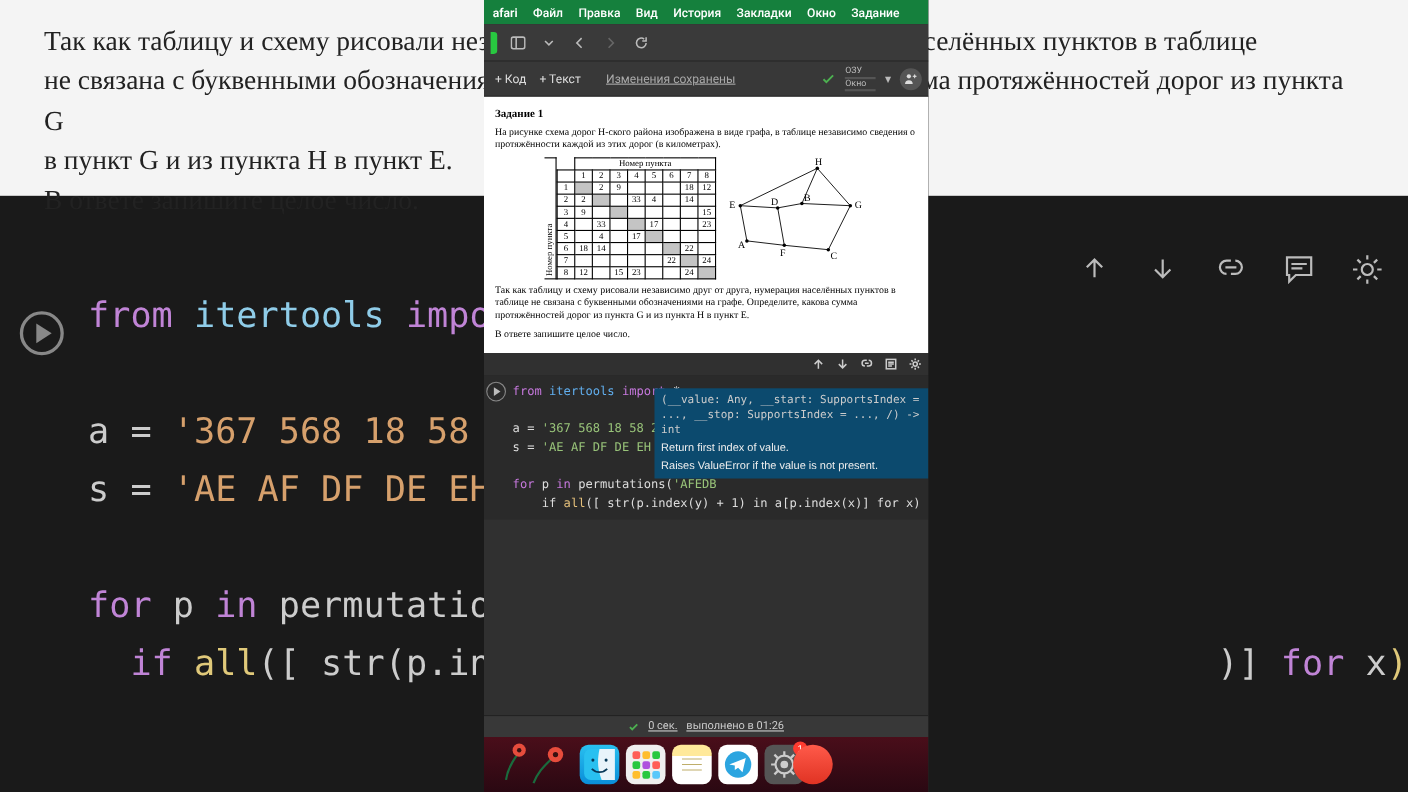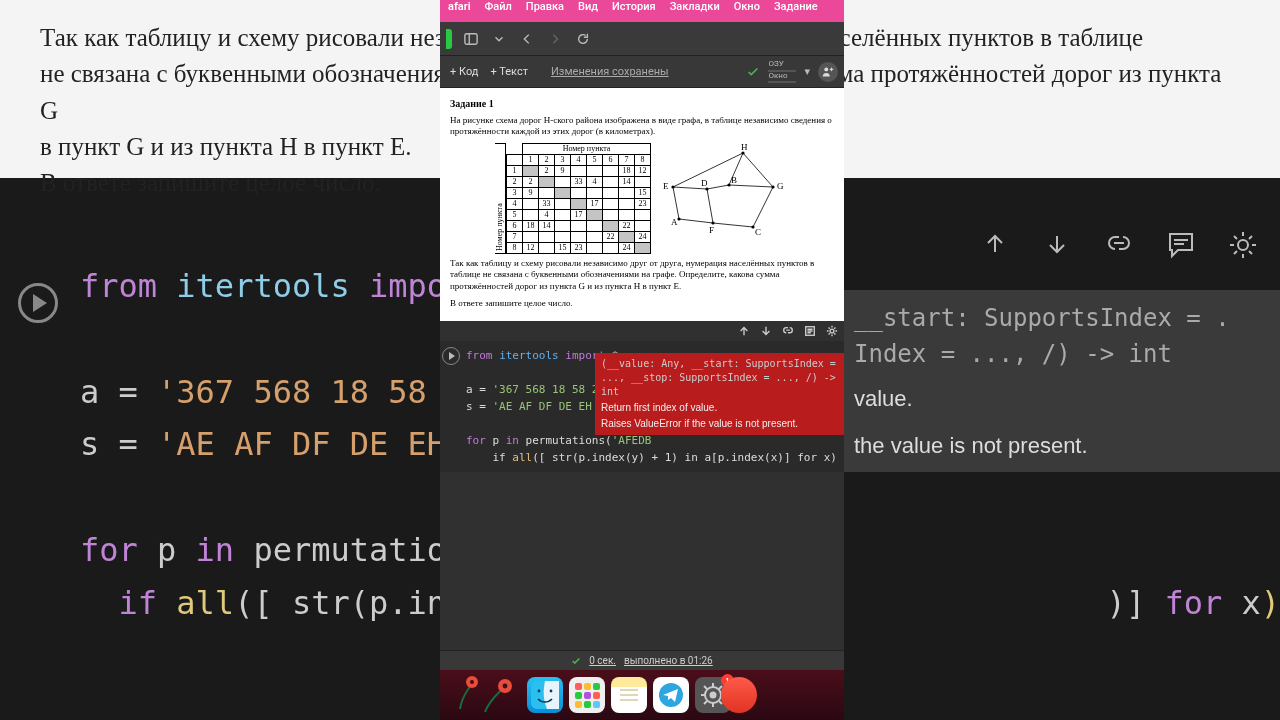--- a/index.html
+++ b/index.html
@@ -18,21 +18,21 @@
   .bg-code .blu { color: #8fcce8; }
   .bg-code .org { color: #d6a06c; }
   .bg-code .yel { color: #e0c97a; }
   .bg-tooltip { position:absolute; top:290px; right:0; width:440px; background:#3a3a3a; color:#ddd; font-size:24px; padding:10px 14px; font-family: ui-monospace, monospace; line-height:1.5; }
   .bg-tooltip .gray { color:#aaa; }
   .bg-tooltip .p1 { font-size:22px; font-family:-apple-system, sans-serif; }
 
   
   .device { position: absolute; left: 440px; top: 0; width: 404px; height: 720px; background: #2a2a2a; z-index: 10; display:flex; flex-direction:column; overflow:hidden; }
 
-  .mac-menubar { background: #ec4899; height: 22px; display:flex; align-items:flex-start; padding: 0 8px; gap: 14px; color: #fff; font-size: 11px; font-weight: 500; }
+  .mac-menubar { background: #15803d; height: 22px; display:flex; align-items:center; padding: 0 8px; gap: 14px; color: #fff; font-size: 11px; font-weight: 500; }
   .mac-menubar span { cursor: default; }
 
   .safari-toolbar { background: #3a3a3a; height: 34px; border-bottom: 1px solid #222; display:flex; align-items:center; padding: 0 6px; gap: 6px; }
   .tb-btn { width: 22px; height: 22px; display:flex; align-items:center; justify-content:center; color:#ccc; border-radius:4px; }
   .tb-btn svg { width:14px; height:14px; stroke:#bbb; fill:none; stroke-width:1.6; }
   .tb-btn.dim svg { stroke:#666; }
   .addr { flex:1; background:#2a2a2a; height:24px; border-radius:5px; display:flex; align-items:center; justify-content:center; color:#ccc; font-size:11px; gap:4px; margin:0 4px; }
   .addr svg { width:10px; height:10px; fill:#bbb; }
 
   .colab-toolbar { background: #383838; height: 32px; display:flex; align-items:center; padding: 0 6px; gap: 4px; color:#ddd; font-size:11px; border-bottom:1px solid #222; }
@@ -63,21 +63,21 @@
 
   .cell-toolbar { background:#303030; height:20px; display:flex; justify-content:flex-end; align-items:center; padding:0 6px; gap:10px; }
   .cell-toolbar svg { width:12px; height:12px; stroke:#ccc; fill:none; stroke-width:1.6; }
 
   .code-cell { background:#2a2a2a; display:flex; font-family: ui-monospace, Menlo, Consolas, monospace; font-size:11px; position:relative; }
   .code-cell .runbtn { width:22px; padding-top:6px; display:flex; justify-content:center; }
   .code-cell .runbtn .circ { width:18px; height:18px; border:1.5px solid #888; border-radius:50%; display:flex; align-items:center; justify-content:center;}
   .code-cell .runbtn .circ::after { content:""; border-left:6px solid #bbb; border-top:4px solid transparent; border-bottom:4px solid transparent; margin-left:2px;}
   .code-cell pre { padding:6px 4px; color:#ddd; line-height:1.55; white-space:pre; flex:1;}
   .code-cell .pur{color:#c678dd;} .code-cell .blu{color:#61afef;} .code-cell .grn{color:#98c379;} .code-cell .yel{color:#e5c07b;}
-  .hint { position:absolute; top:12px; left:155px; right:0; background:#b91c1c; color:#ddd; font-size:10px; padding:4px 6px; line-height:1.4; font-family: ui-monospace, monospace;}
+  .hint { position:absolute; top:12px; left:155px; right:0; background:#0c4a6e; color:#ddd; font-size:10px; padding:4px 6px; line-height:1.4; font-family: ui-monospace, monospace;}
   .hint .sig { color:#ccc; }
   .hint .desc { color:#eee; margin-top:2px; font-family:-apple-system,sans-serif; }
 
   .fill { flex:1; background:#303030; }
 
   .status-bar { background:#383838; height:20px; display:flex; align-items:center; justify-content:center; gap:8px; color:#ccc; font-size:10px; border-top:1px solid #222;text-decoration:underline;}
   .status-bar svg { width:10px; height:10px; stroke:#4caf50; fill:none; stroke-width:2;}
 
   .dock { height:50px; background: linear-gradient(#4a0e1a, #2a0812); display:flex; align-items:center; justify-content:center; gap:6px; padding:0 6px; position:relative;}
   .dock .flower { position:absolute; left:10px; bottom:6px; }
@@ -129,26 +129,20 @@
       </svg>
   </div>
   <div class="bg-play"></div>
   <div class="bg-code"><span class="pur">from</span> <span class="blu">itertools</span> <span class="pur">import</span>
 
 a = <span class="org">'367 568 18 58 24</span>
 s = <span class="org">'AE AF DF DE EH B</span>
 
 <span class="pur">for</span> p <span class="pur">in</span> permutations
   <span class="pur">if</span> <span class="yel">all</span>([ str(p.inde<span style="position:absolute;right:0;">)] <span class="pur">for</span> x<span class="yel">)</span></span></div>
-  <div class="bg-tooltip">
-    <div class="gray">__start: SupportsIndex = .</div>
-    <div class="gray">Index = ..., /) -&gt; int</div>
-    <div class="p1" style="margin-top:10px">value.</div>
-    <div class="p1" style="margin-top:14px">the value is not present.</div>
-  </div>
 </div>
 
 <div class="device">
 
   <div class="mac-menubar">
     <span style="font-weight:600">afari</span>
     <span>Файл</span>
     <span>Правка</span>
     <span>Вид</span>
     <span>История</span>

